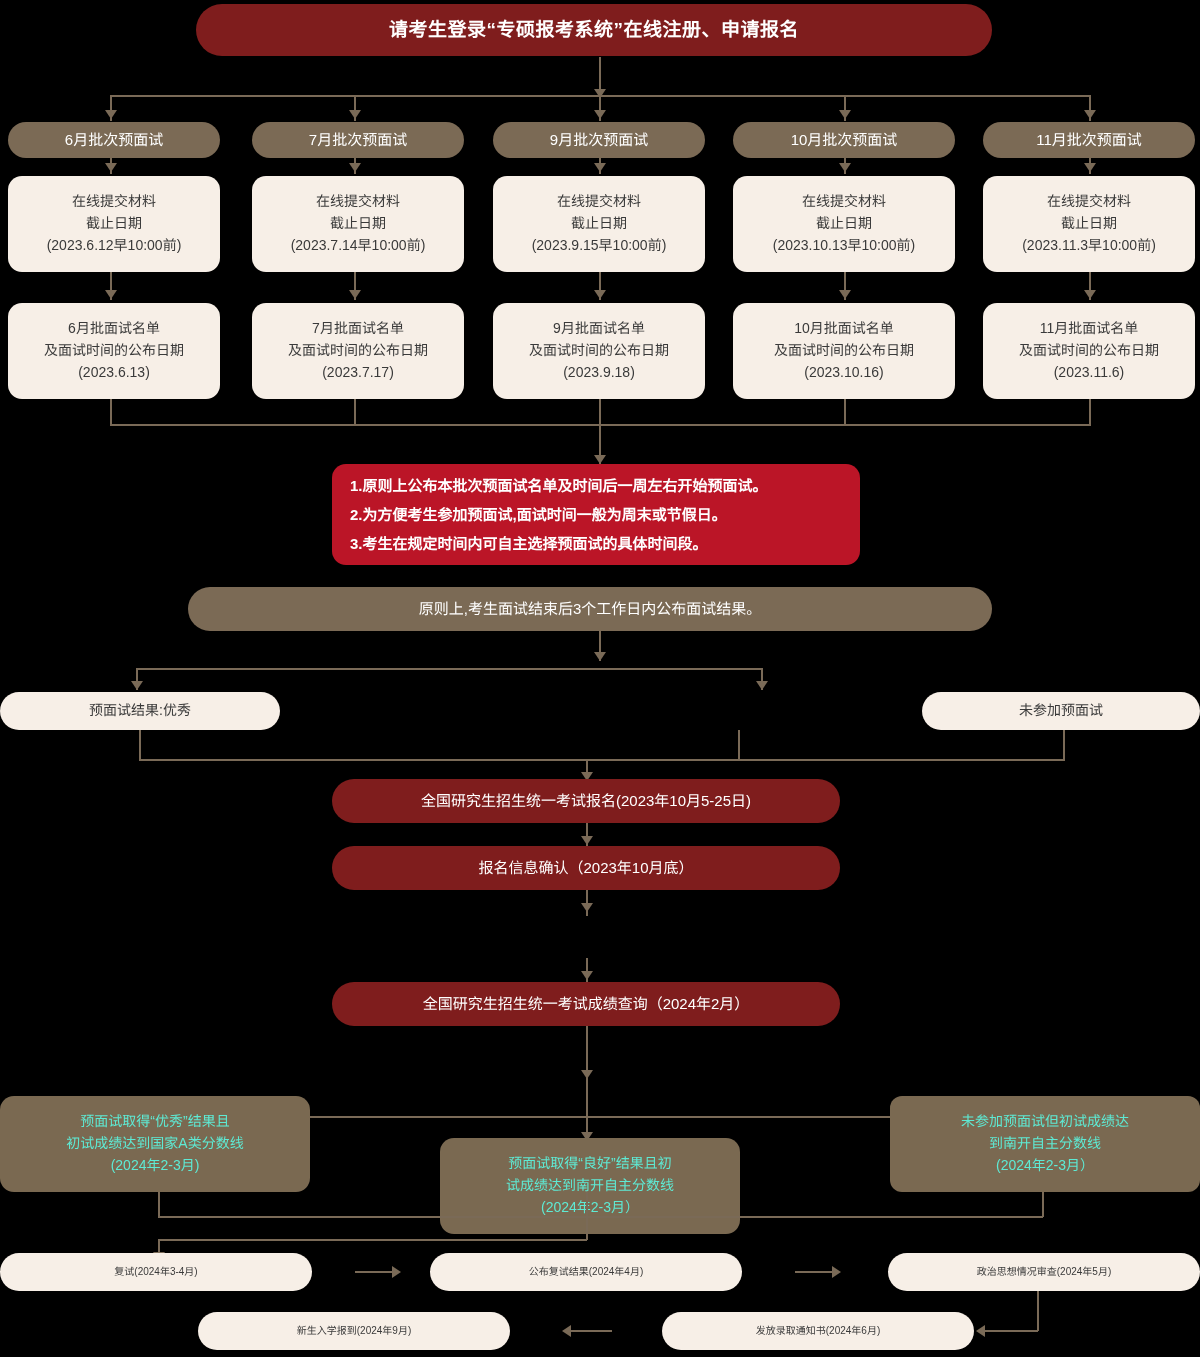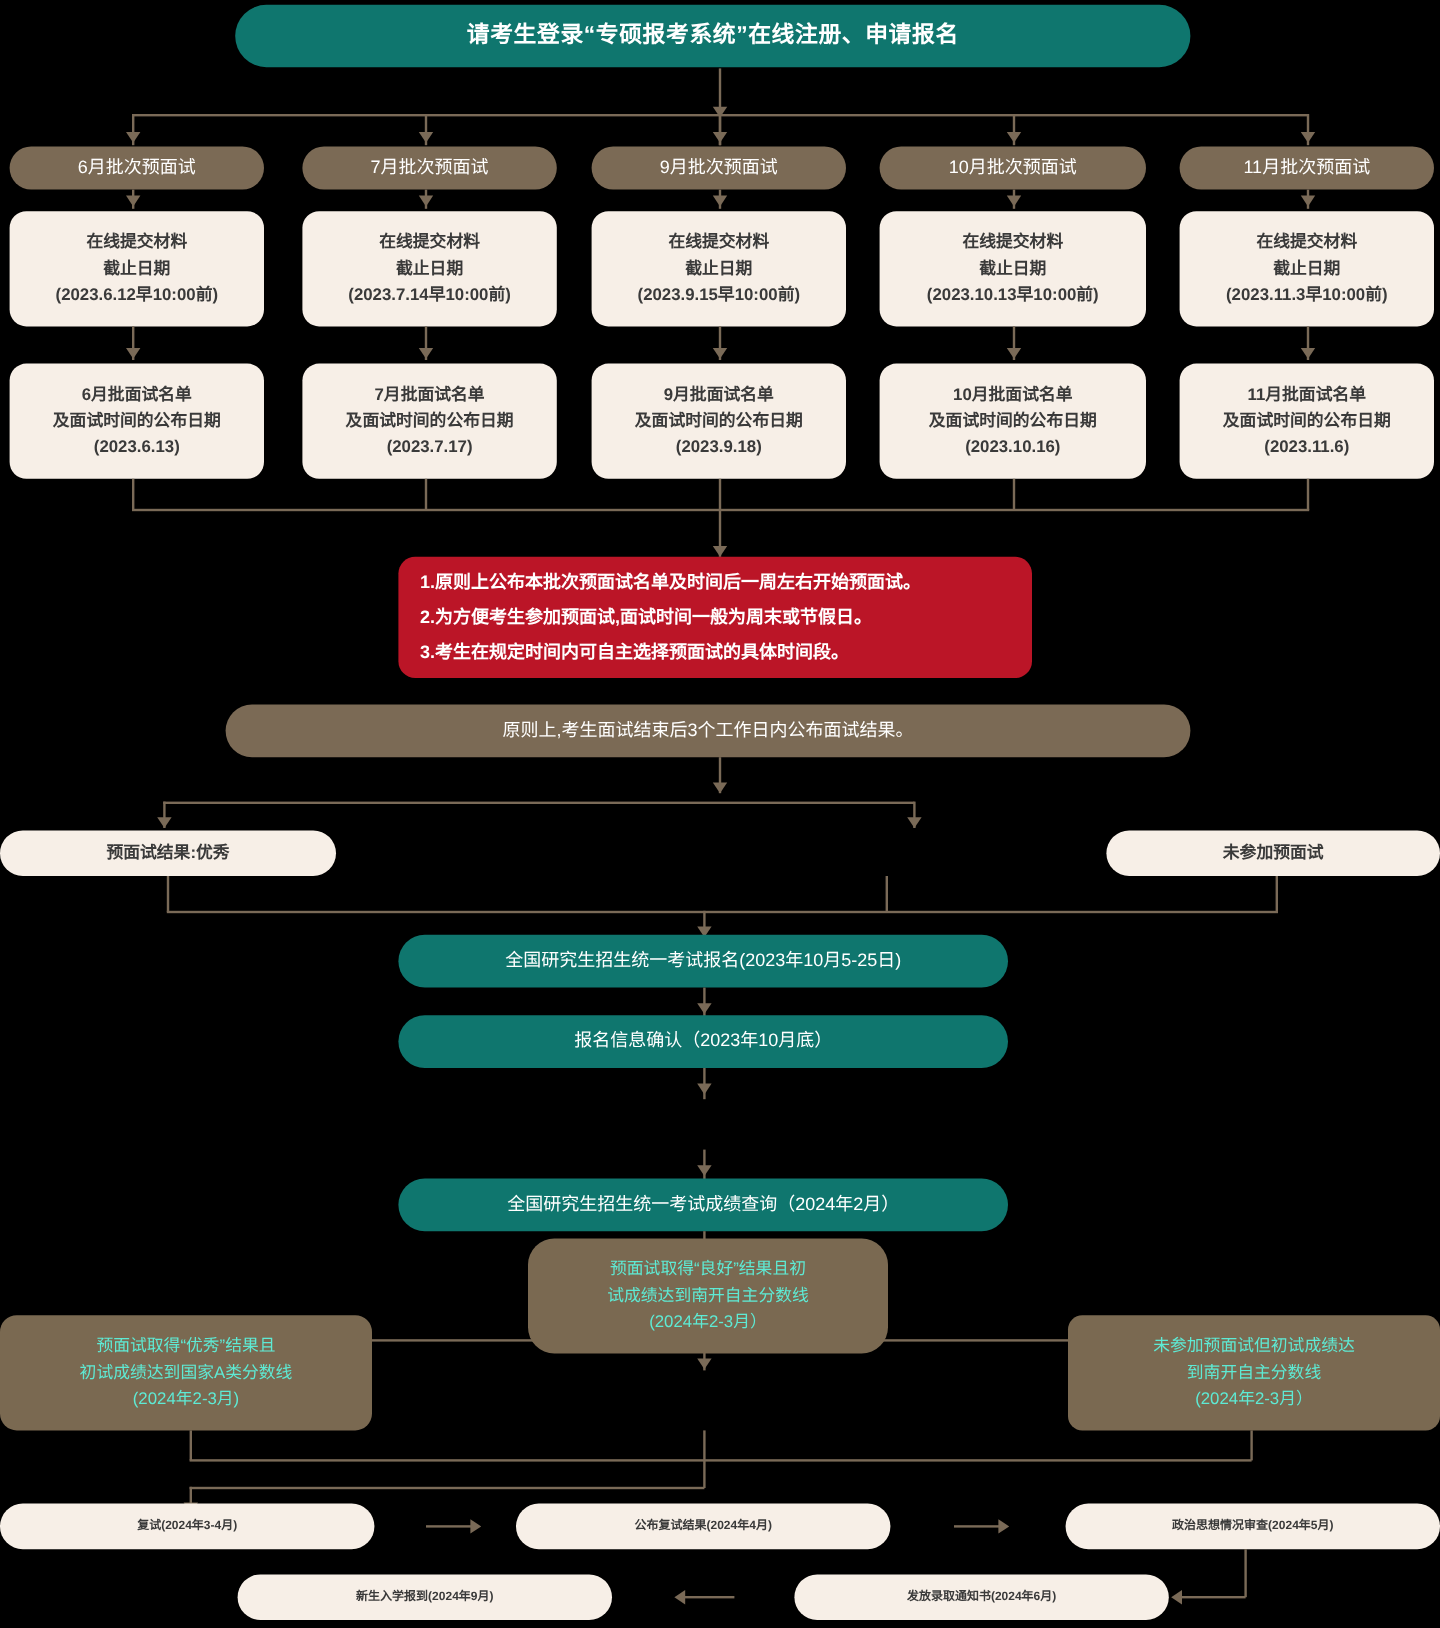--- a/index.html
+++ b/index.html
@@ -23,25 +23,25 @@
     display:flex;
     flex-direction:column;
     align-items:center;
     justify-content:center;
     text-align:center;
     line-height:1.55;
   }
   .pill{border-radius:999px;}
   .rounded{border-radius:14px;}
 
-  .red       {background:#0f766e;color:#ffffff;}
+  .red       {background:#7f1d1d;color:#ffffff;}
   .red-deep  {background:#bb1527;color:#ffffff;}
   .brown     {background:#7b6a55;color:#ffffff;}
   .brown-dk  {background:#7a6951;color:#5eead4;}
-  .cream     {background:#f7efe7;color:#3a3a3a;font-weight:bold;}
+  .cream     {background:#f7efe7;color:#3a3a3a;}
 
   .t-banner{font-size:19px;font-weight:bold;letter-spacing:.5px;}
   .t-head  {font-size:15px;}
   .t-body  {font-size:14px;}
   .t-note  {font-size:15px;font-weight:bold;line-height:1.95;text-align:left;}
   .t-small {font-size:10px;}
   .t-proc  {font-size:15px;}
   .t-cond  {font-size:14px;}
 
   .node .line{display:block;white-space:nowrap;}
@@ -261,21 +261,21 @@
   <div class="conn v" style="left:586px;top:1116px;height:26px;"></div>
   <div class="arw" style="left:581px;top:1132px;"></div>
   <div class="conn v" style="left:1042px;top:1116px;height:26px;"></div>
   <div class="arw" style="left:1037px;top:1132px;"></div>
 
   <div class="node rounded brown-dk t-cond" style="left:0px;top:1096px;width:310px;height:96px;">
     <span class="line">预面试取得“优秀”结果且</span>
     <span class="line">初试成绩达到国家A类分数线</span>
     <span class="line">(2024年2-3月)</span>
   </div>
-  <div class="node rounded brown-dk t-cond" style="left:440px;top:1032px;width:300px;height:96px;border-radius:22px;">
+  <div class="node rounded brown-dk t-cond" style="left:440px;top:1138px;width:300px;height:96px;">
     <span class="line">预面试取得“良好”结果且初</span>
     <span class="line">试成绩达到南开自主分数线</span>
     <span class="line">(2024年2-3月）</span>
   </div>
   <div class="node rounded brown-dk t-cond" style="left:890px;top:1096px;width:310px;height:96px;border-radius:12px;">
     <span class="line">未参加预面试但初试成绩达</span>
     <span class="line">到南开自主分数线</span>
     <span class="line">(2024年2-3月）</span>
   </div>
 

